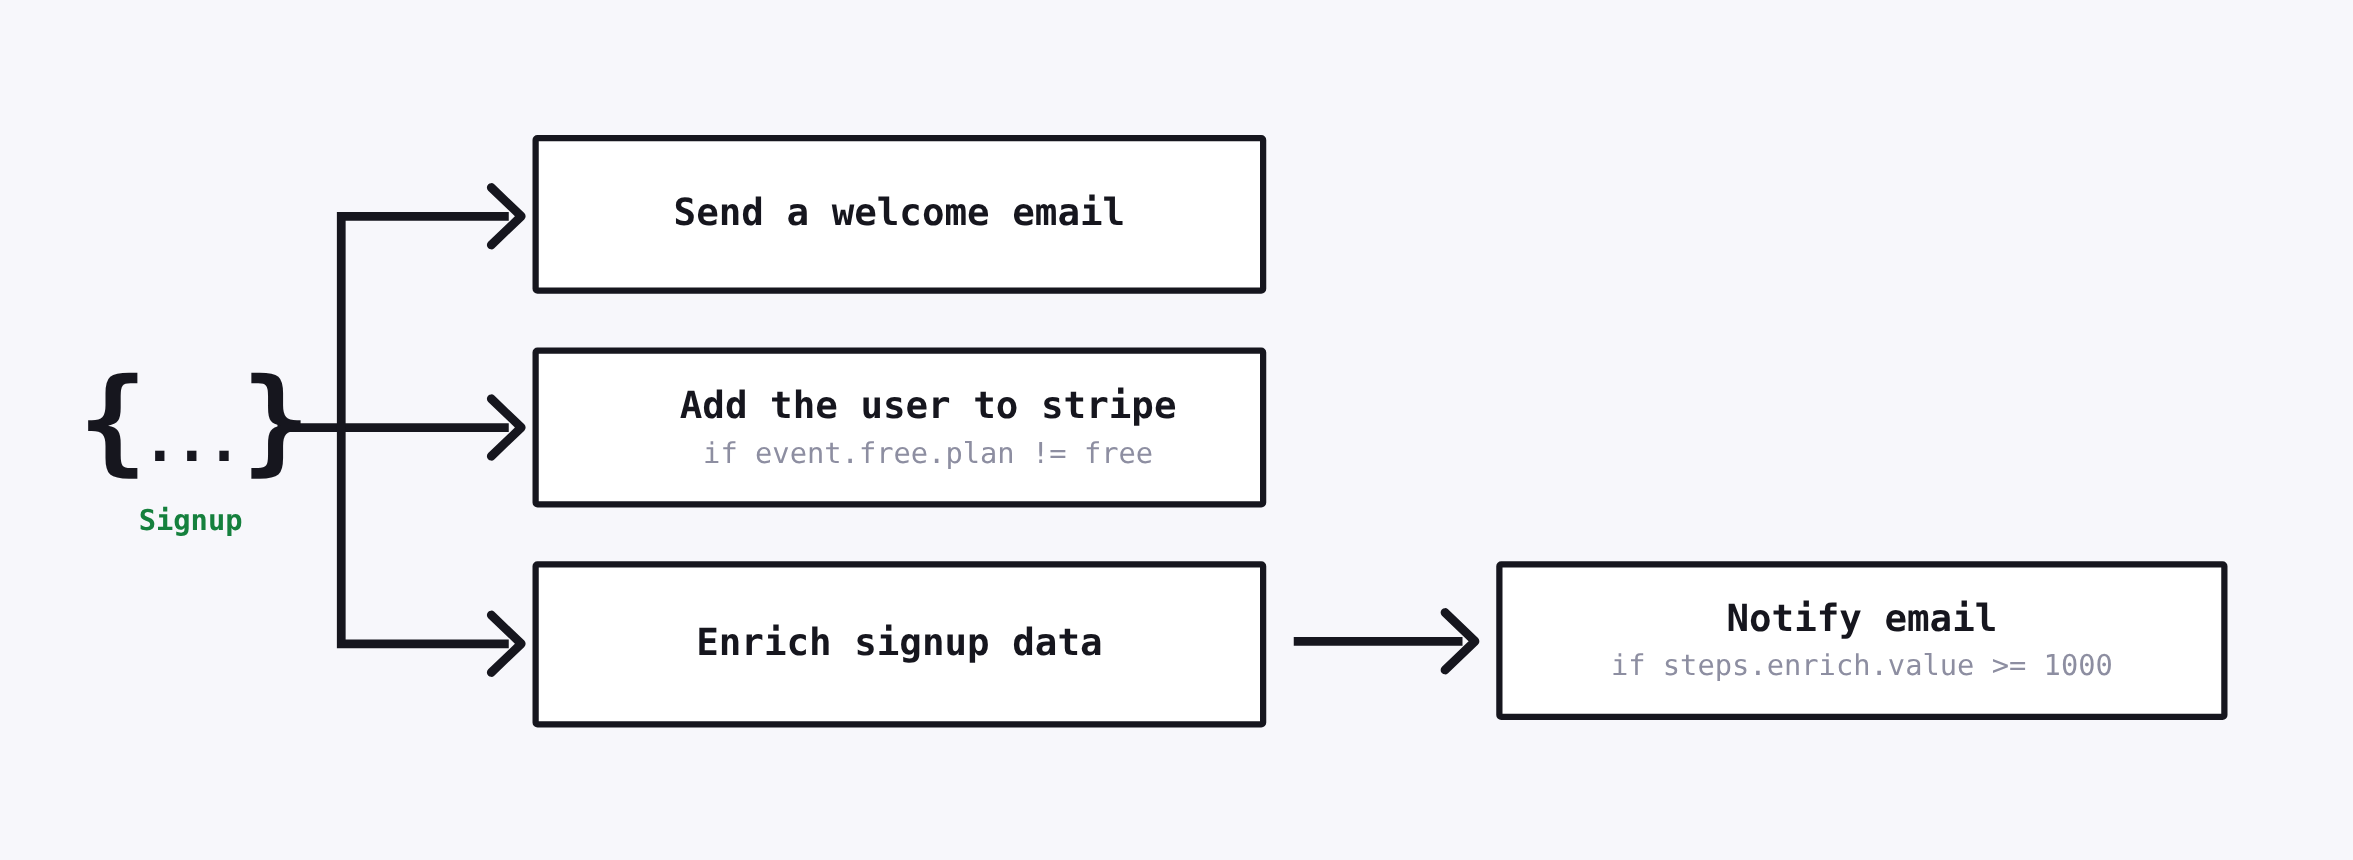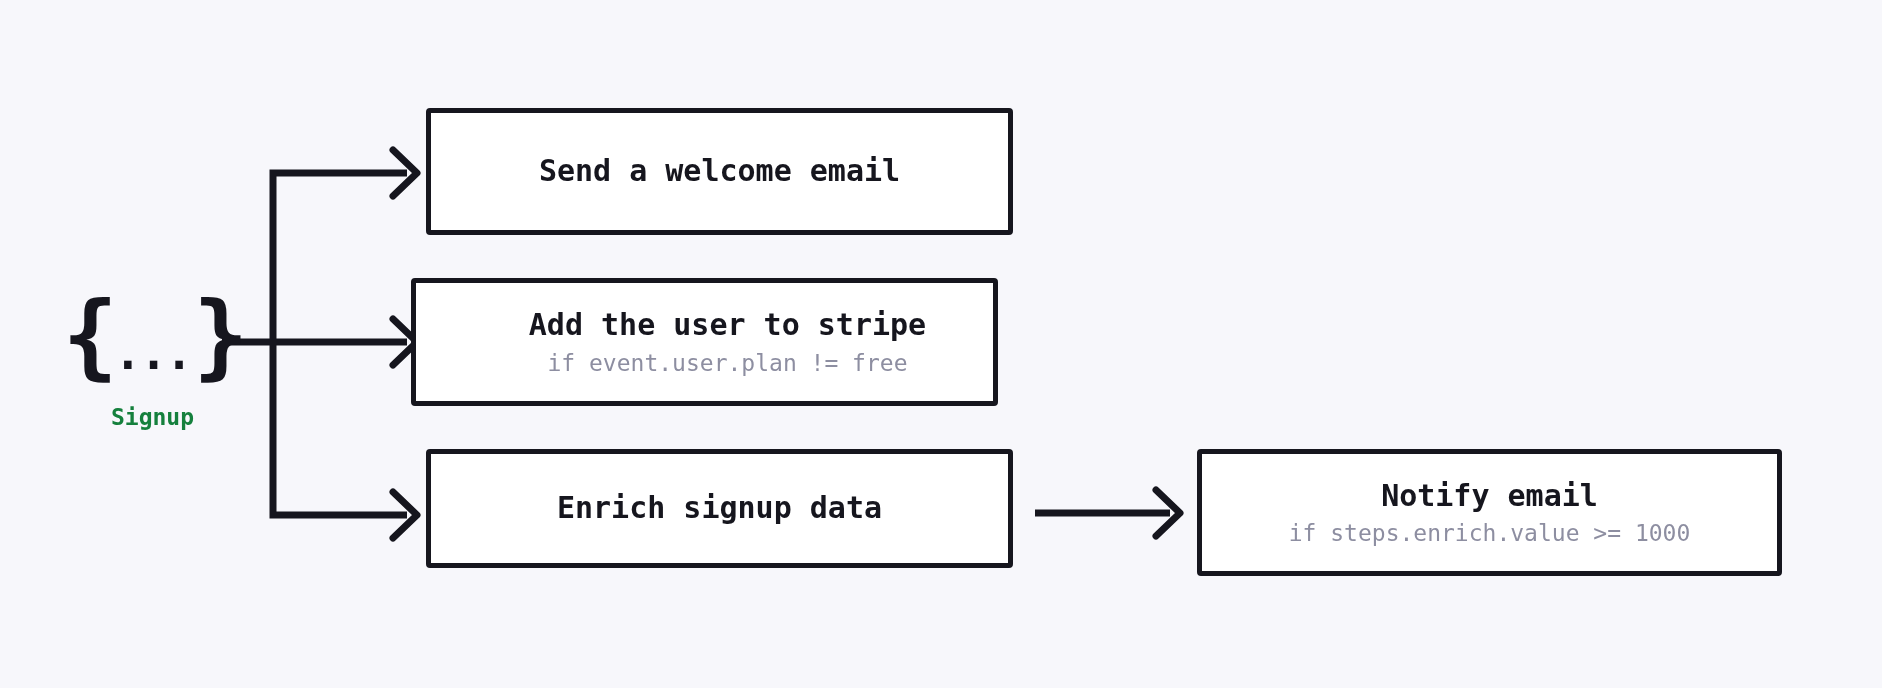--- a/index.html
+++ b/index.html
@@ -76,22 +76,22 @@
     white-space: nowrap;
   }
   .step-condition {
     font-size: 23px;
     font-weight: normal;
     color: #8d8ea1;
     line-height: 1.1;
     white-space: nowrap;
   }
   #step-0 { left: 426px; top: 108px;  width: 587px; height: 127px; }
-  #step-1 { left: 411px; top: 278px;  width: 587px; height: 128px; padding-left: 46px; }
-  #step-2 { left: 426px; top: 449px;  width: 587px; height: 119px; }
+  #step-1 { left: 426px; top: 278px;  width: 587px; height: 128px; padding-left: 46px; }
+  #step-2 { left: 426px; top: 449px;  width: 587px; height: 133px; }
   #step-3 { left: 1197px; top: 449px; width: 585px; height: 127px; }
 </style>
 </head>
 <body>
 
 <div class="canvas">
 
   <svg class="arrows" width="1882" height="688" viewBox="0 0 1882 688" fill="none" stroke="#16161e" stroke-width="7">
 
     <g>
@@ -123,21 +123,21 @@
     </div>
     <div class="event-label">Signup</div>
   </div>
 
   <div class="step" id="step-0">
     <div class="step-title">Send a welcome email</div>
   </div>
 
   <div class="step" id="step-1">
     <div class="step-title">Add the user to stripe</div>
-    <div class="step-condition">if event.user.plan != free</div>
+    <div class="step-condition">if event.free.plan != free</div>
   </div>
 
   <div class="step" id="step-2">
     <div class="step-title">Enrich signup data</div>
   </div>
 
   <div class="step" id="step-3">
     <div class="step-title">Notify email</div>
     <div class="step-condition">if steps.enrich.value &gt;= 1000</div>
   </div>

